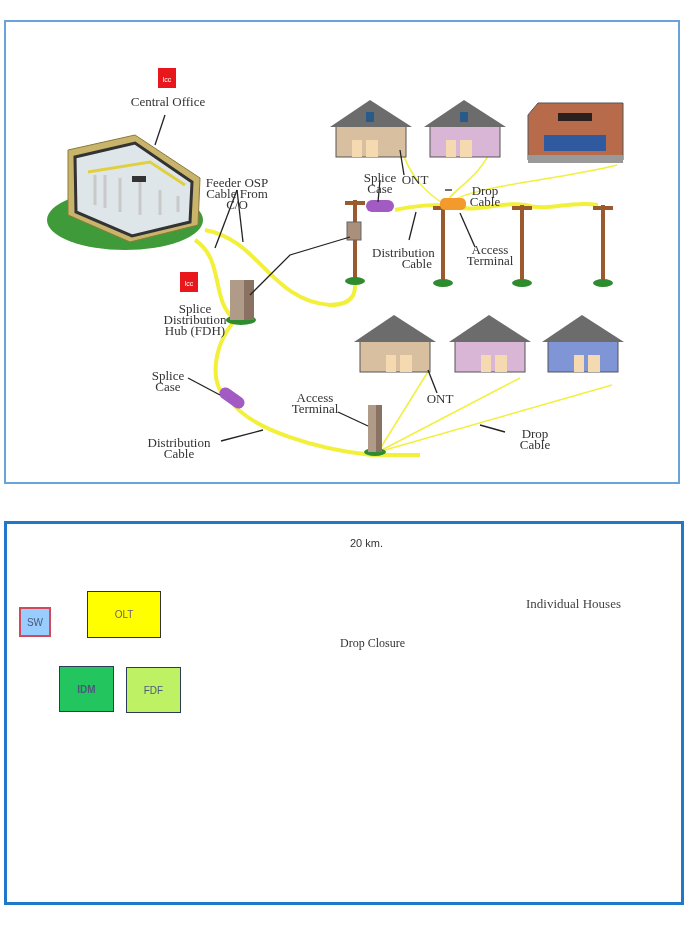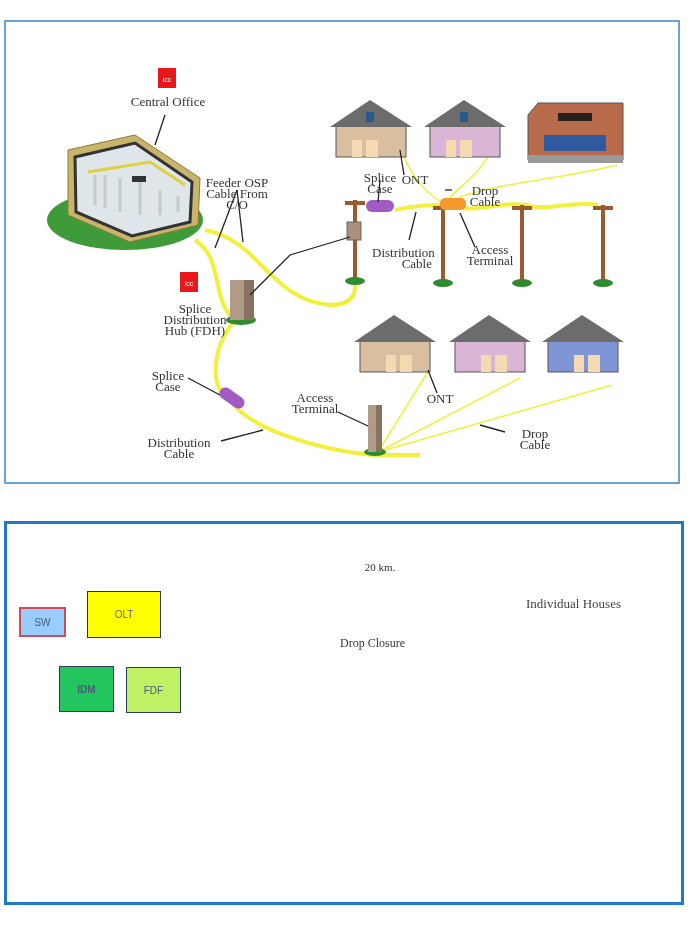--- a/index.html
+++ b/index.html
@@ -1,20 +1,20 @@
 <!DOCTYPE html>
 <html><head>
 <meta charset="utf-8">
 <style>
   html,body{margin:0;padding:0;background:#ffffff;}
   body{width:692px;height:934px;position:relative;overflow:hidden;font-family:"Liberation Serif",serif;}
   .panel-top{position:absolute;left:4px;top:20px;width:676px;height:464px;border:2px solid #6aa3d8;box-sizing:border-box;background:#fff;}
   .panel-bottom{position:absolute;left:4px;top:521px;width:680px;height:384px;border:3px solid #1f78c8;box-sizing:border-box;background:#fff;}
   .lbl{position:absolute;font-family:"Liberation Serif",serif;font-size:13px;color:#333;text-align:center;line-height:11px;white-space:pre-line;}
-  .lbl-sans{position:absolute;font-family:Liberation Serif, serif;color:#333;text-align:center;margin-top:24px;}
+  .lbl-sans{position:absolute;font-family:Liberation Sans, sans-serif;color:#333;}
   svg{position:absolute;left:0;top:0;}
   .box{position:absolute;box-sizing:border-box;display:flex;align-items:center;justify-content:center;font-family:"Liberation Sans",sans-serif;font-size:10px;color:#4a5a7a;}
 </style>
 </head>
 <body>
 
 <div class="panel-top"></div>
 
 <svg width="692" height="934">
 
@@ -280,19 +280,19 @@
 <div class="lbl" style="left:138px;top:370px;width:60px;">Splice Case</div>
 <div class="lbl" style="left:136px;top:437px;width:86px;">Distribution Cable</div>
 <div class="lbl" style="left:290px;top:392px;width:50px;">Access
 Terminal</div>
 <div class="lbl" style="left:425px;top:393px;width:30px;">ONT</div>
 <div class="lbl" style="left:505px;top:428px;width:60px;">Drop Cable</div>
 
 <div class="panel-bottom"></div>
 <div class="lbl-sans" style="left:350px;top:537px;width:60px;font-size:11px;color:#333;">20 km.</div>
 
-<div class="box" style="left:19px;top:607px;width:47px;height:30px;background:#99ccff;border:2px solid #d04a5a;">SW</div>
+<div class="box" style="left:19px;top:607px;width:32px;height:30px;background:#99ccff;border:2px solid #d04a5a;">SW</div>
 <div class="box" style="left:87px;top:591px;width:74px;height:47px;background:#ffff00;border:1.5px solid #333;color:#666;">OLT</div>
 <div class="box" style="left:59px;top:666px;width:55px;height:46px;background:#22c55e;border:1.5px solid #2a3a5a;font-weight:bold;">IDM</div>
 <div class="box" style="left:126px;top:667px;width:55px;height:46px;background:#bef264;border:1.5px solid #2a3a5a;">FDF</div>
 
 <div class="lbl" style="left:340px;top:638px;width:80px;font-size:12px;color:#333;text-align:left;">Drop Closure</div>
 <div class="lbl" style="left:526px;top:598px;width:120px;font-size:13px;color:#444;text-align:left;">Individual Houses</div>
 
 </body></html>

